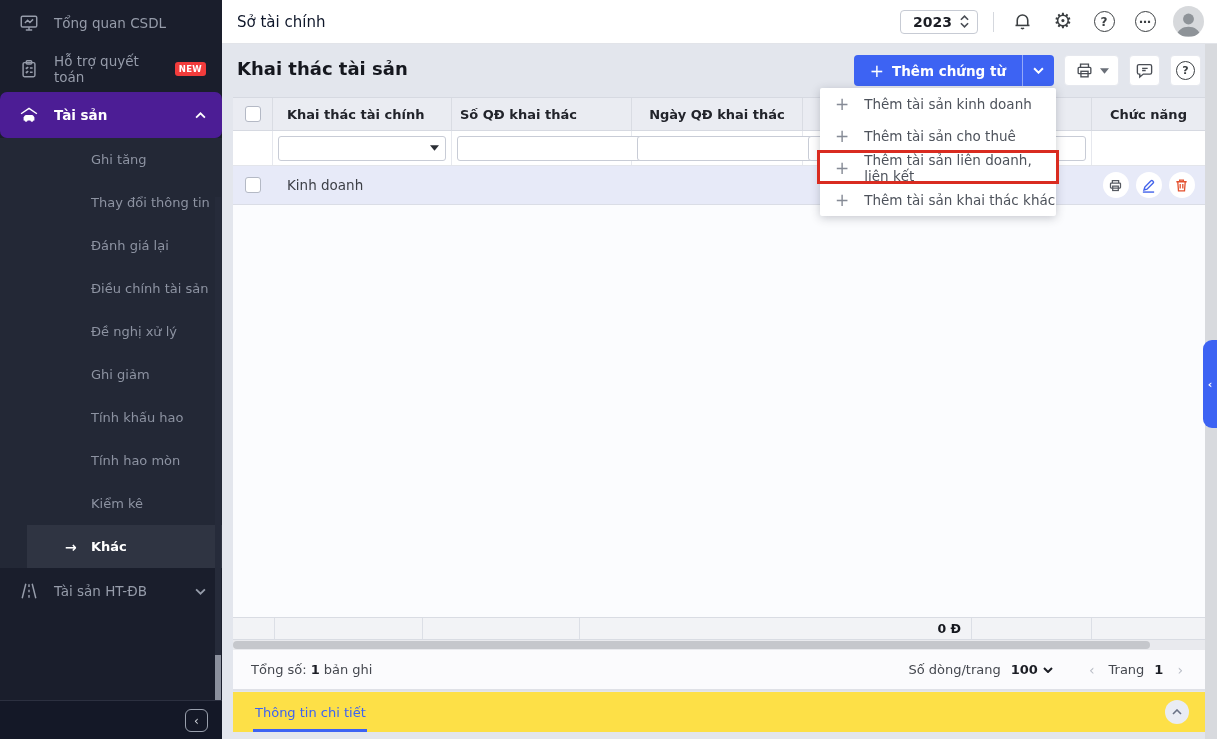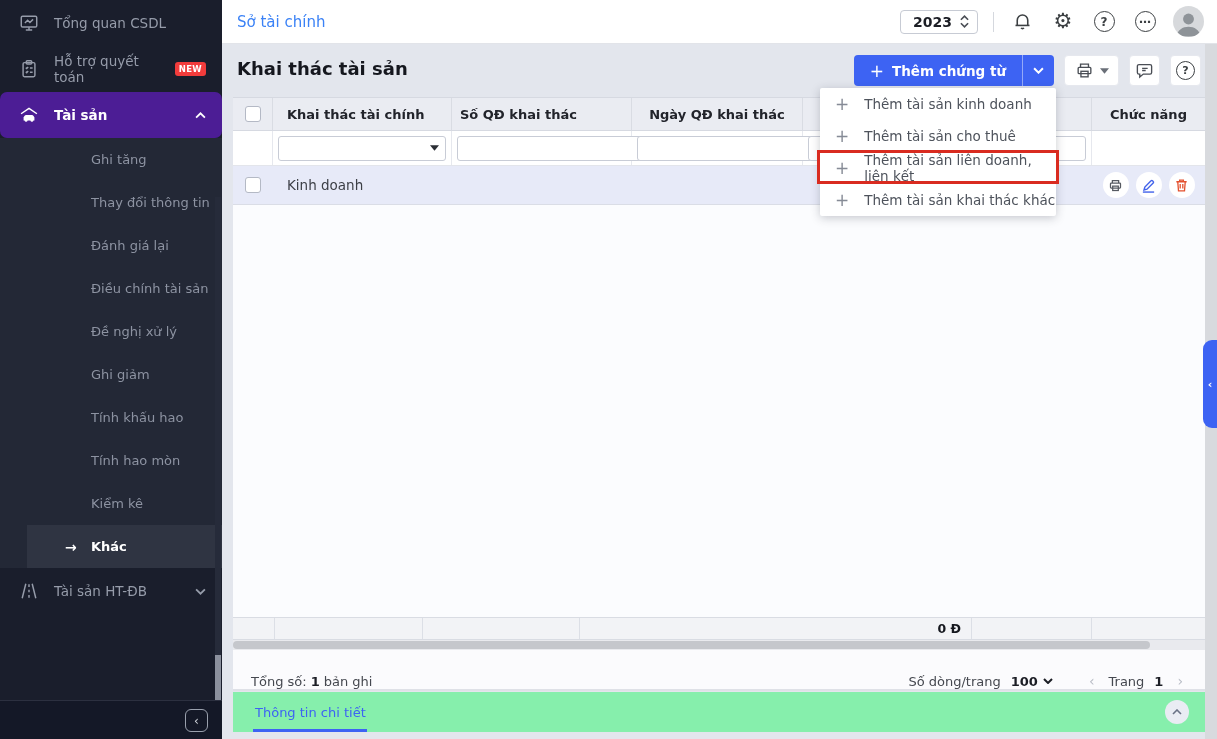--- a/index.html
+++ b/index.html
@@ -30,21 +30,21 @@
   .sidebar-scroll-thumb { position:absolute; right:1px; top:655px; width:6px; height:45px; background:#8b909d; }
   .sidebar-footer { position:absolute; left:0; bottom:0; width:222px; height:39px; background:#141827;
                     border-top:1px solid #2c3040; }
   .collapse-btn { position:absolute; right:14px; top:8px; width:23px; height:23px; border:1.5px solid #9aa0ad;
                   border-radius:6px; color:#d4d7de; display:flex; align-items:center; justify-content:center;
                   font-size:12px; cursor:pointer; }
 
   
   .topbar { position:absolute; left:222px; top:0; right:0; height:44px; background:#fff;
             border-bottom:1px solid #e2e4e9; z-index:20; display:flex; align-items:center; }
-  .org-name { margin-left:15px; font-size:15px; color:#3b82f6; }
+  .org-name { margin-left:15px; font-size:15px; color:#0f172a; }
   .topbar-right { margin-left:auto; display:flex; align-items:center; gap:15px; padding-right:13px; }
   .year-box { display:flex; align-items:center; gap:8px; border:1px solid #c7cbd4; border-radius:4px;
               padding:3px 8px 3px 12px; cursor:pointer; }
   .year-val { font-size:14px; font-weight:bold; color:#1c1e25; }
   .spinner { display:flex; flex-direction:column; gap:1px; }
   .tb-divider { width:1px; height:20px; background:#d5d8de; }
   .icon-btn { width:26px; height:26px; display:flex; align-items:center; justify-content:center; cursor:pointer; }
   .ring-ic { width:21px; height:21px; border:1.6px solid #3c4043; border-radius:50%;
              display:flex; align-items:center; justify-content:center; font-size:12px; font-weight:bold; color:#3c4043; }
   .gear-glyph { font-size:21px; color:#3c4043; line-height:1; }
@@ -90,30 +90,30 @@
   .g-empty { height:412px; background:#fbfcfe; }
   .summary { height:23px; background:#f2f3f6; border-top:1px solid #d9dce3; border-bottom:1px solid #d9dce3; }
   .summary .scell { border-right:1px solid #dcdfe6; display:flex; align-items:center; justify-content:flex-end;
                     padding:0 10px; font-weight:bold; font-size:12.5px; color:#15171e; }
   .s0{width:42px;} .s1{width:148px;} .s2{width:157px;} .s3{width:392px;} .s4{width:120px;} .s5{width:113px;}
   .hscroll { height:10px; background:#e9eaee; position:relative; }
   .hthumb { position:absolute; left:0; top:1px; height:8px; width:917px; background:#c5c7cc; border-radius:4px; cursor:grab; }
 
   
   .statusbar { position:absolute; left:11px; top:606px; width:972px; height:41px; background:#fbfbfd;
-               border-bottom:2px solid #dfe1e7; display:flex; align-items:flex-end; padding:0 18px; }
+               border-bottom:2px solid #dfe1e7; display:flex; align-items:center; padding:0 18px; }
   .total-txt { font-size:13px; color:#45484f; display:flex; gap:4px; }
   .total-txt b { color:#1c1e25; }
   .pager { margin-left:auto; display:flex; align-items:center; gap:10px; font-size:13px; color:#45484f; }
   .rpp-val { font-weight:bold; color:#1c1e25; display:flex; align-items:center; gap:5px; cursor:pointer; }
   .pg-arrow { color:#b9bdc6; font-size:14px; cursor:pointer; padding:0 4px; }
   .pg-num { font-weight:bold; color:#1c1e25; }
 
   
-  .tabbar { position:absolute; left:11px; top:648px; width:972px; height:40px; background:#86efac;
+  .tabbar { position:absolute; left:11px; top:648px; width:972px; height:40px; background:#fde047;
             display:flex; align-items:center; }
   .detail-tab { margin-left:22px; color:#3d63f3; font-size:13px; position:relative; height:100%;
                 display:flex; align-items:center; cursor:pointer; }
   .detail-tab .underline { position:absolute; left:-2px; bottom:0; width:103%; min-width:100px; height:3px; background:#3d63f3; }
   .collapse-circle { margin-left:auto; margin-right:16px; width:24px; height:24px; border-radius:50%;
                      background:#e9ecf3; display:flex; align-items:center; justify-content:center; cursor:pointer; }
 
   
   .vscroll { position:absolute; right:0; top:0; width:12px; height:100%; background:#d8dade; }
   .side-handle { position:absolute; right:0; top:296px; width:14px; height:88px; background:#3d63f3;

